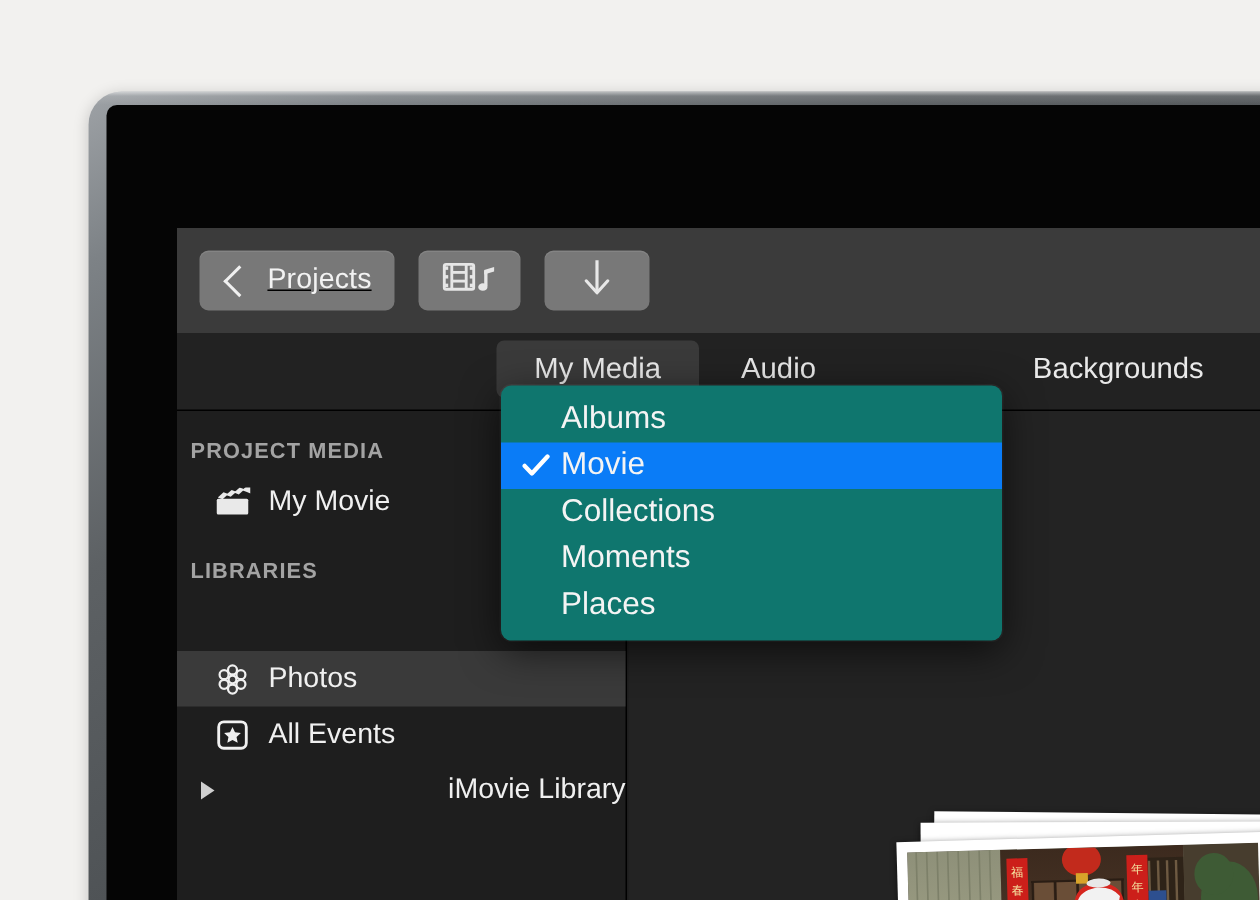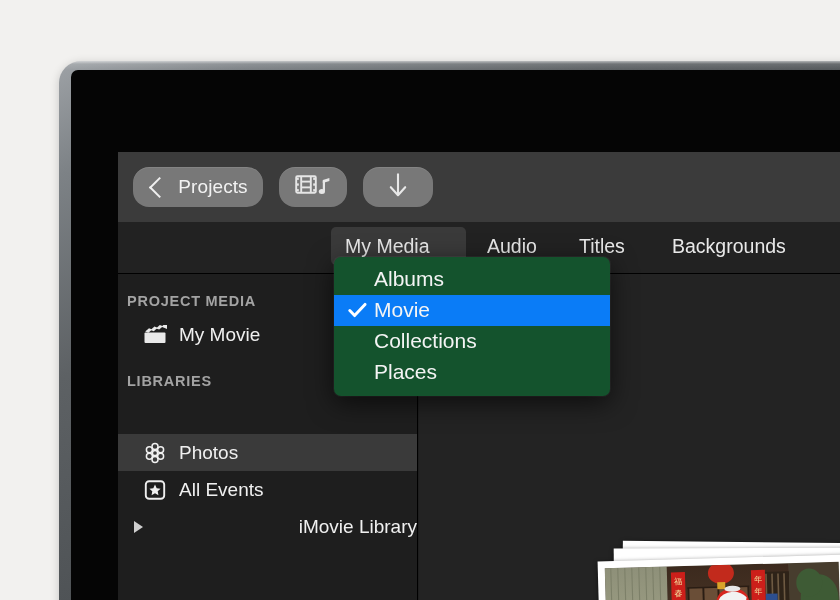--- a/index.html
+++ b/index.html
@@ -71,26 +71,27 @@
     left: 0; top: 0;
     width: 740px;
     height: 70px;
     background: #3b3b3b;
   }
   .tb-btn {
     position: absolute;
     top: 15px;
     height: 40px;
     background: #787878;
-    border-radius: 16px;
+    border-radius: 6px;
     box-shadow: inset 0 1px 0 rgba(255,255,255,0.09);
     display: flex;
     align-items: center;
     justify-content: center;
     box-sizing: border-box;
+    text-decoration: underline;
   }
   .tb-projects {
     left: 15px;
     width: 130px;
     padding-left: 4px;
   }
   .tb-projects .chev {
     display: inline-block;
     width: 13px; height: 13px;
     border-left: 2.6px solid #f0f0f0;
@@ -117,20 +118,21 @@
     background: #222222;
     border-bottom: 1px solid #000;
   }
   .tab {
     position: absolute;
     top: 5px;
     height: 38px;
     line-height: 38px;
     color: #e9e9e9;
     font-size: 19.5px;
+    text-align: center;
     border-radius: 5px;
     white-space: nowrap;
     padding: 0 14px;
     box-sizing: border-box;
   }
   .tab.selected { background: #3a3a3a; }
 
   
   .sidebar {
     position: absolute;
@@ -209,23 +211,23 @@
     overflow: hidden;
     position: relative;
     background: #6d6a5c;
   }
 
   
   .menu {
     position: absolute;
     left: 334px;
     top: 257px;
-    width: 276px;
+    width: 334px;
     padding: 7px 0 8px 0;
-    background: #14532d;
+    background: #0f766e;
     border-radius: 7px;
     box-shadow: 0 7px 26px rgba(0,0,0,0.62), 0 0 0 1px rgba(255,255,255,0.05);
     z-index: 50;
     box-sizing: border-box;
   }
   .menu-item {
     height: 31px;
     display: flex;
     align-items: center;
     color: #f4f4f4;
@@ -301,23 +303,20 @@
       </div>
     </div>
 
     <div class="tabbar">
       <div class="tab selected" style="left:213px;width:135px;">
         <span>My Media</span>
       </div>
       <div class="tab" style="left:355px;width:92px;">
         <span>Audio</span>
       </div>
-      <div class="tab" style="left:447px;width:88px;">
-        <span>Titles</span>
-      </div>
       <div class="tab" style="left:540px;width:175px;">
         <span>Backgrounds</span>
       </div>
     </div>
 
     <div class="sidebar">
 
       <div style="height:12px;"></div>
 
       <div class="sb-header">PROJECT MEDIA</div>
@@ -580,18 +579,22 @@
           </svg>
         </span>
         <span class="menu-label">Movie</span>
       </div>
       <div class="menu-item">
         <span class="menu-check"></span>
         <span class="menu-label">Collections</span>
       </div>
       <div class="menu-item">
         <span class="menu-check"></span>
+        <span class="menu-label">Moments</span>
+      </div>
+      <div class="menu-item">
+        <span class="menu-check"></span>
         <span class="menu-label">Places</span>
       </div>
     </div>
 
   </div>
 </div>
 
 </body></html>

